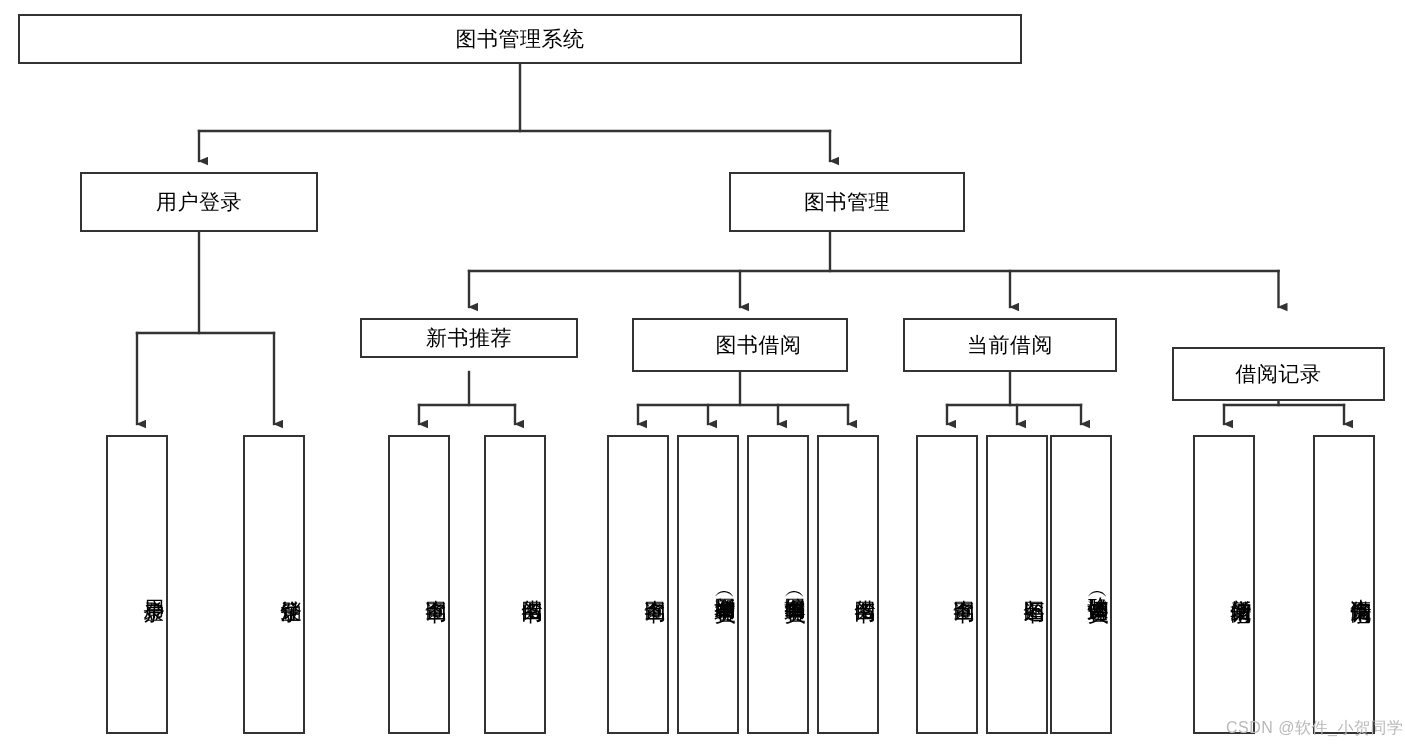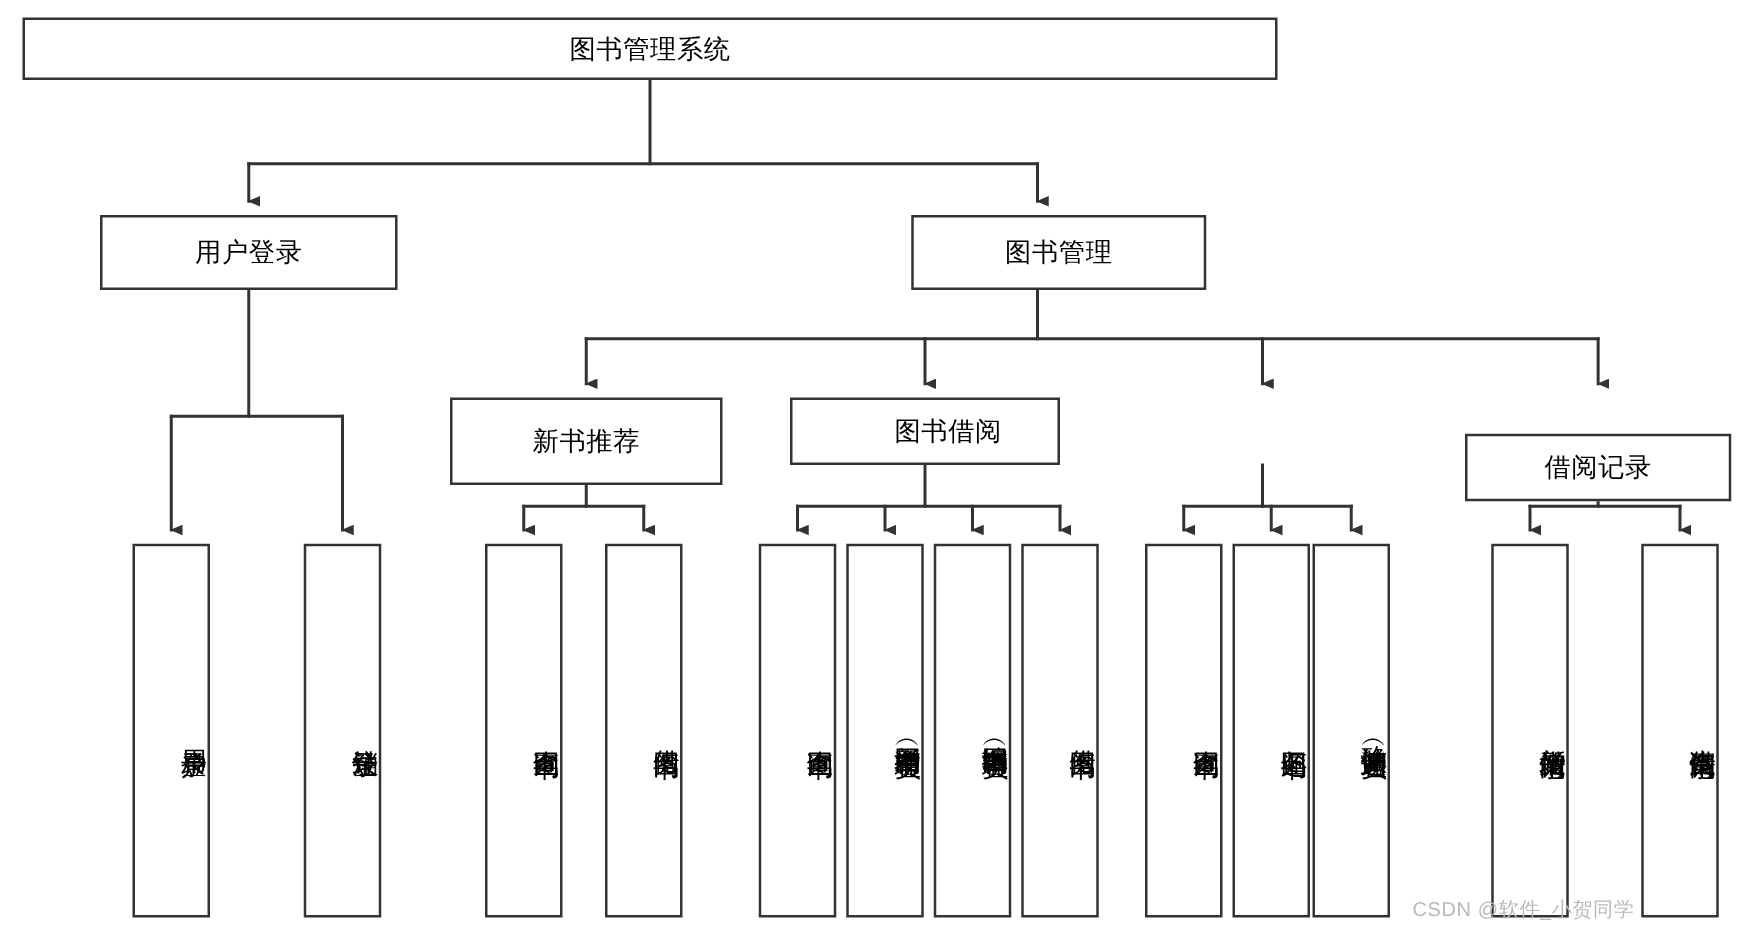--- a/index.html
+++ b/index.html
@@ -115,25 +115,28 @@
     <span>图书管理系统</span>
   </div>
 
   <div class="node h" style="left: 80px; top: 172px; width: 238px; height: 60px;">
     <span>用户登录</span>
   </div>
   <div class="node h" style="left: 712px; top: 172px; width: 236px; height: 60px; margin-left: 17px;">
     <span>图书管理</span>
   </div>
 
-  <div class="node h" style="left: 360px; top: 318px; width: 218px; height: 70px;">
+  <div class="node h" style="left: 360px; top: 318px; width: 218px; height: 40px;">
     <span>新书推荐</span>
   </div>
   <div class="node h" style="left: 632px; top: 318px; width: 216px; height: 54px; padding-left: 37px;">
     <span>图书借阅</span>
+  </div>
+  <div class="node h" style="left: 903px; top: 318px; width: 214px; height: 54px;">
+    <span>当前借阅</span>
   </div>
   <div class="node h" style="left: 1172px; top: 318px; width: 213px; height: 54px; margin-top: 29px;">
     <span>借阅记录</span>
   </div>
 
   <div class="node v" style="left: 106px; top: 435px; width: 62px; height: 299px;">
     <span class="vtext">用户登录</span>
   </div>
   <div class="node v" style="left: 243px; top: 435px; width: 62px; height: 299px;">
     <span class="vtext">注销登录</span>
@@ -169,15 +172,15 @@
     <span class="vtext">确认归还（管理员）</span>
   </div>
 
   <div class="node v" style="left: 1193px; top: 435px; width: 62px; height: 299px;">
     <span class="vtext">新增借阅记录</span>
   </div>
   <div class="node v" style="left: 1313px; top: 435px; width: 62px; height: 299px;">
     <span class="vtext">查询借阅记录</span>
   </div>
 
-  <div class="watermark" style="left: 1130px; top: 718px;">CSDN @软件_小贺同学</div>
+  <div class="watermark" style="left: 1226px; top: 718px;">CSDN @软件_小贺同学</div>
 
 </div>
 
 </body></html>

